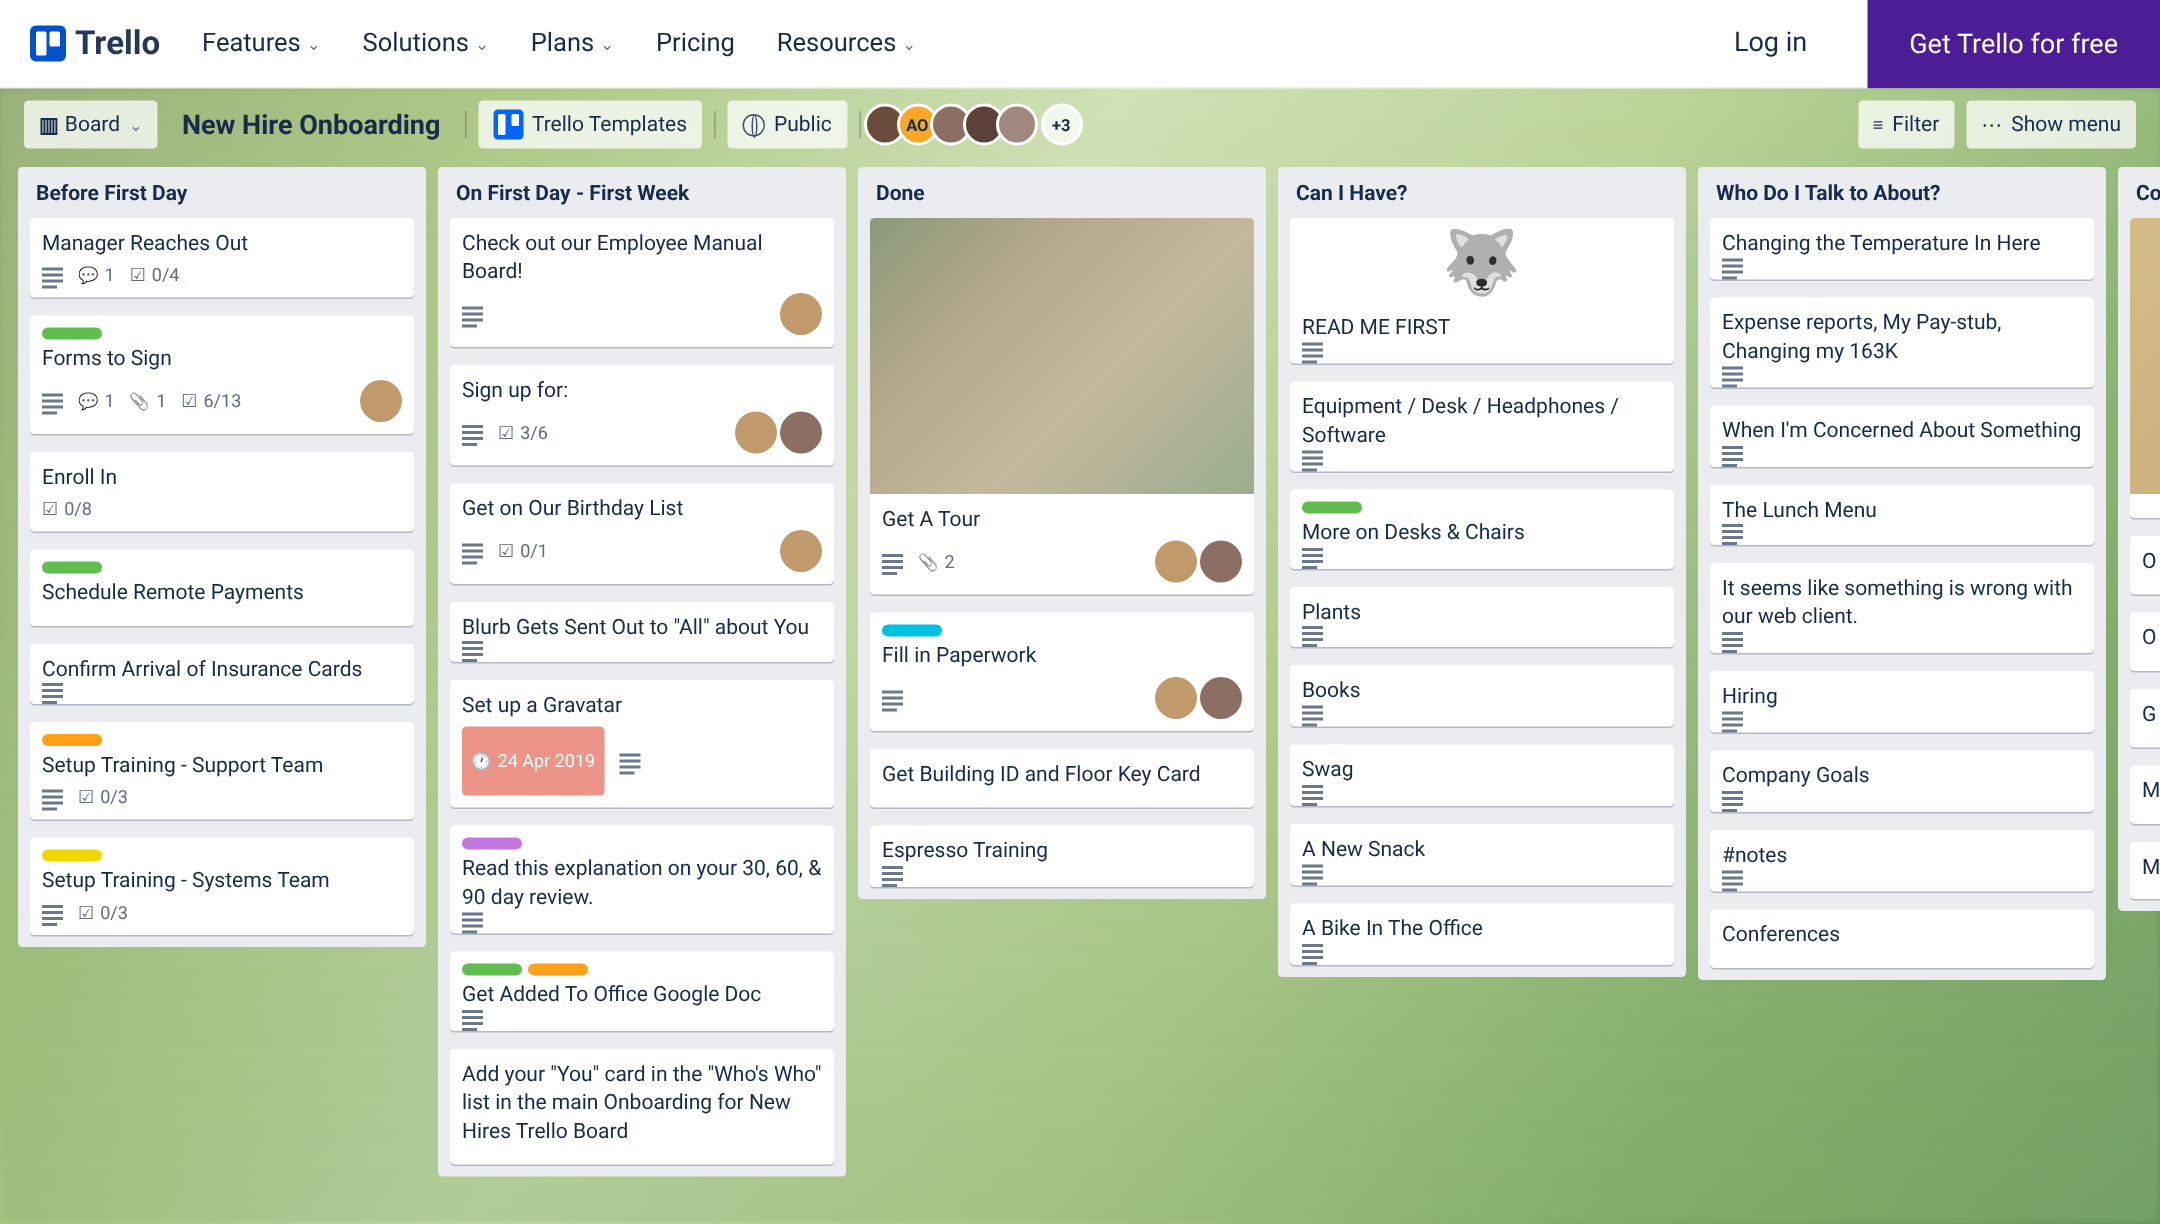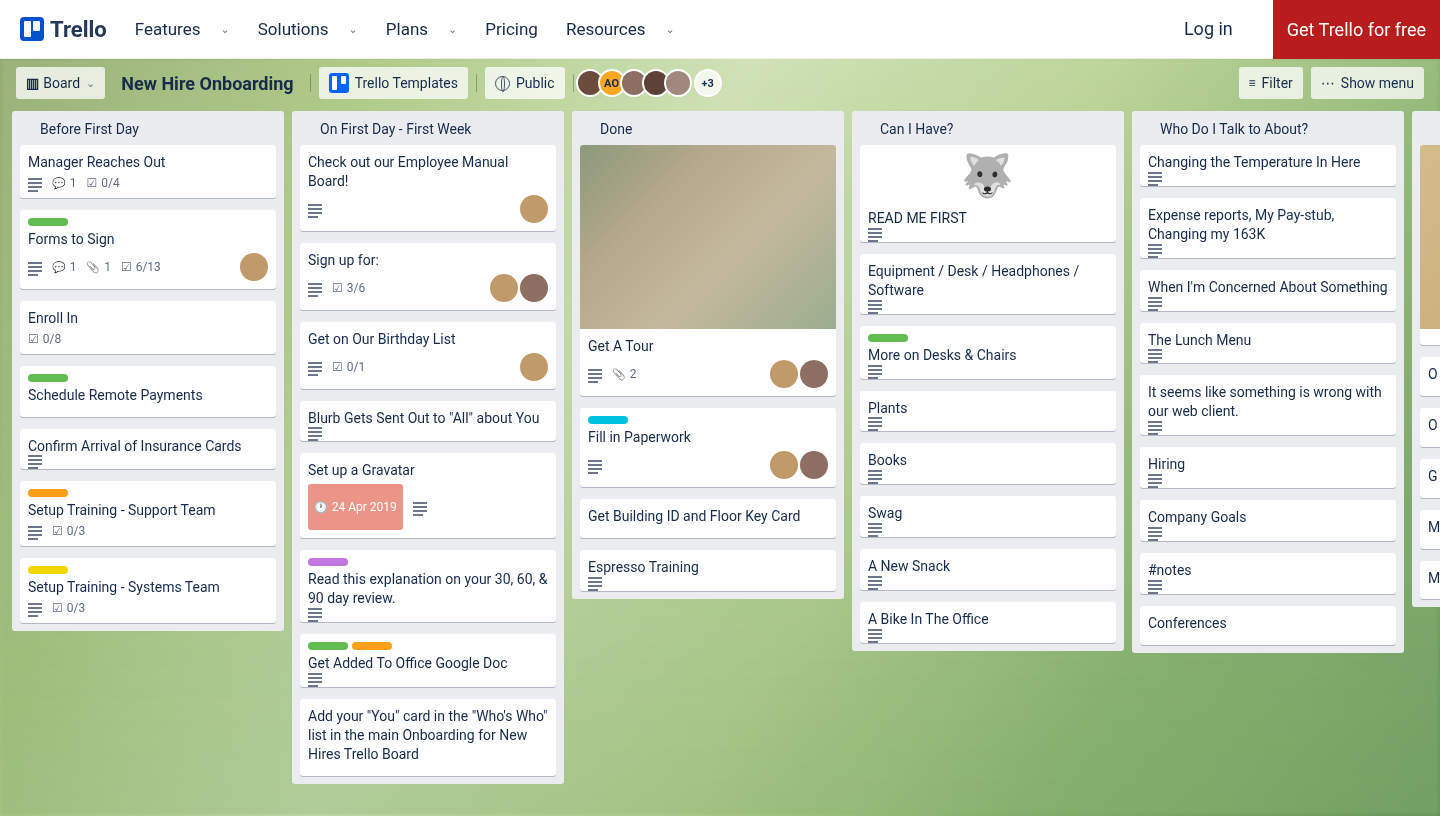--- a/index.html
+++ b/index.html
@@ -5,25 +5,25 @@
 * { margin: 0; padding: 0; box-sizing: border-box; font-family: -apple-system, BlinkMacSystemFont, "Segoe UI", Roboto, sans-serif; }
 body { width: 1440px; height: 816px; overflow: hidden; background: #fff; }
 
 
 .topnav { height: 59px; display: flex; align-items: center; padding: 0 20px; background: #fff; border-bottom: 1px solid #eee; }
 .logo { display: flex; align-items: flex-start; gap: 6px; font-weight: 700; font-size: 22px; color: #253858; margin-right: 28px; }
 .logo-icon { width: 24px; height: 24px; background: #0052cc; border-radius: 4px; position: relative; }
 .logo-icon::before { content: ""; position: absolute; left: 4px; top: 4px; width: 7px; height: 16px; background: #fff; border-radius: 1px; }
 .logo-icon::after { content: ""; position: absolute; right: 4px; top: 4px; width: 7px; height: 10px; background: #fff; border-radius: 1px; }
 .nav-items { display: flex; gap: 28px; }
-.nav-item { font-size: 17px; color: #172b4d; cursor: pointer; display: flex; align-items: center; gap: 20px; }
+.nav-item { font-size: 17px; color: #172b4d; cursor: pointer; display: flex; align-items: center; gap: 4px; }
 .chev { font-size: 11px; color: #6b778c; }
 .nav-right { margin-left: auto; display: flex; align-items: flex-start; gap: 16px; }
 .login { font-size: 18px; padding: 18px 24px; color: #172b4d; cursor: pointer; }
-.cta { background: #b91c1c; color: #fff; font-size: 18px; padding: 18px 14px; cursor: pointer; height: 59px; display: flex; align-items: center; margin-right: -20px; }
+.cta { background: #4c1d95; color: #fff; font-size: 18px; padding: 18px 28px; cursor: pointer; height: 59px; display: flex; align-items: center; margin-right: -20px; }
 
 
 .board-area { height: 757px; background: linear-gradient(120deg, #88a063 0%, #a8c47a 20%, #d4e4b8 40%, #b8d08e 60%, #7aa85f 80%, #5a8c4f 100%); position: relative; overflow: hidden; }
 .board-bg { position: absolute; inset: 0; background: linear-gradient(to bottom, rgba(200,220,180,0.3), rgba(140,180,120,0.5)); filter: blur(2px); }
 .board-header { height: 48px; display: flex; align-items: center; padding: 6px 16px; gap: 8px; position: relative; z-index: 2; }
 .bh-btn { background: rgba(255,255,255,0.75); border-radius: 3px; padding: 5px 10px; font-size: 14px; display: flex; align-items: center; gap: 6px; cursor: pointer; color: #172b4d; height: 32px; }
 .bh-title { font-size: 18px; font-weight: 700; color: #172b4d; padding: 0 8px; }
 .bh-sep { width: 1px; height: 18px; background: rgba(0,0,0,0.25); }
 .tmpl-icon { width: 20px; height: 20px; background: #0065ff; border-radius: 3px; position: relative; }
 .tmpl-icon::before { content: ""; position: absolute; left: 3px; top: 3px; width: 5px; height: 14px; background: #fff; border-radius: 1px; }
@@ -36,21 +36,21 @@
 .avatar.c2 { background: #f9a825; color: #172b4d; }
 .avatar.c3 { background: #8d6e63; }
 .avatar.c4 { background: #5d4037; }
 .avatar.c5 { background: #a1887f; }
 .avc { background: rgba(255,255,255,0.75); color: #172b4d; margin-left: 2px; }
 .bh-right { margin-left: auto; display: flex; gap: 8px; }
 
 
 .board-canvas { display: flex; gap: 8px; padding: 4px 12px; position: relative; z-index: 2; overflow-x: auto; height: calc(100% - 48px); align-items: flex-start; }
 .list { background: #ebecf0; border-radius: 3px; width: 272px; flex: 0 0 272px; display: flex; flex-direction: column; max-height: 100%; }
-.list-header { padding: 10px 28px 8px; font-size: 14px; font-weight: 400; color: #172b4d; }
+.list-header { padding: 10px 12px 8px; font-size: 14px; font-weight: 700; color: #172b4d; }
 .list-cards { padding: 0 8px 8px; overflow-y: auto; display: flex; flex-direction: column; gap: 12px; }
 
 
 .card { background: #fff; border-radius: 3px; box-shadow: 0 1px 0 rgba(9,30,66,0.25); padding: 8px; font-size: 14px; color: #172b4d; cursor: pointer; }
 .card-cover { height: 184px; background: linear-gradient(135deg, #8b9a7a 0%, #b5a88c 30%, #c4b89d 60%, #9aad8e 100%); border-radius: 3px 3px 0 0; margin: -8px -8px 8px -8px; position: relative; }
 .card-cover-sticker { height: 60px; margin: -8px -8px 4px -8px; display: flex; align-items: center; justify-content: center; font-size: 42px; }
 .labels { display: flex; gap: 4px; margin-bottom: 4px; }
 .label { width: 40px; height: 8px; border-radius: 4px; }
 .l-green { background: #61bd4f; }
 .l-orange { background: #ff9f1a; }

